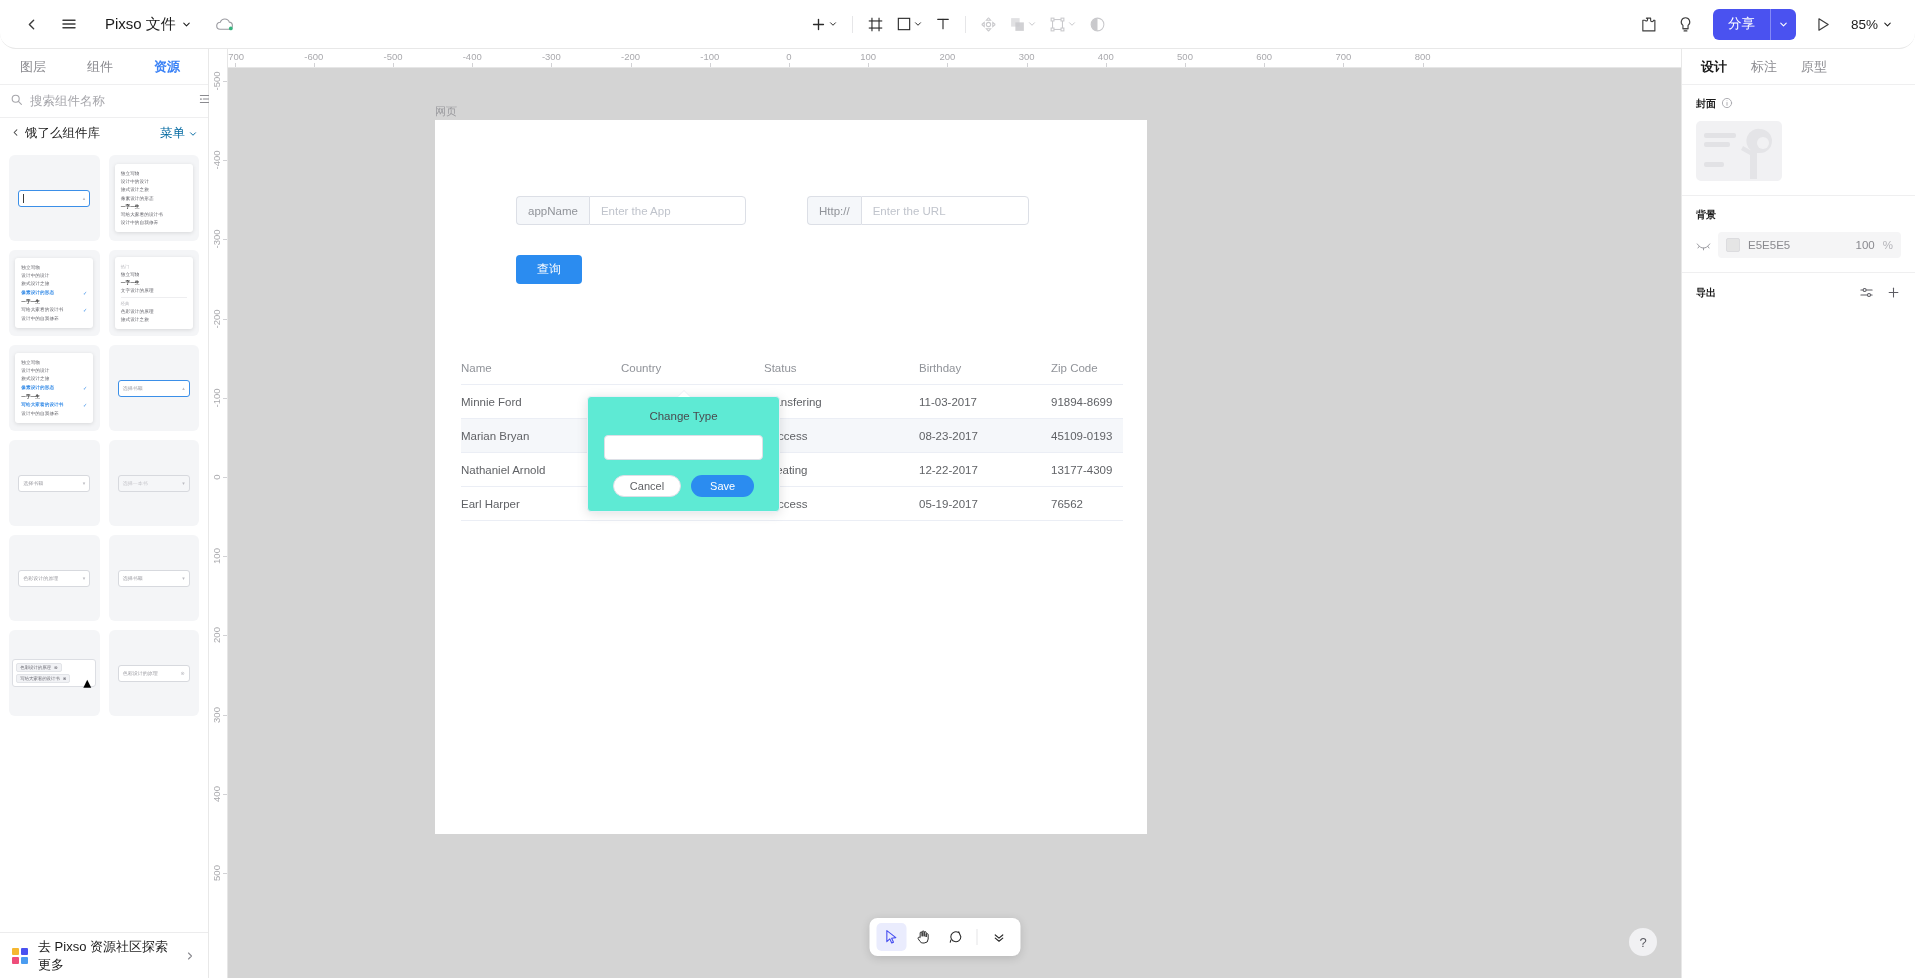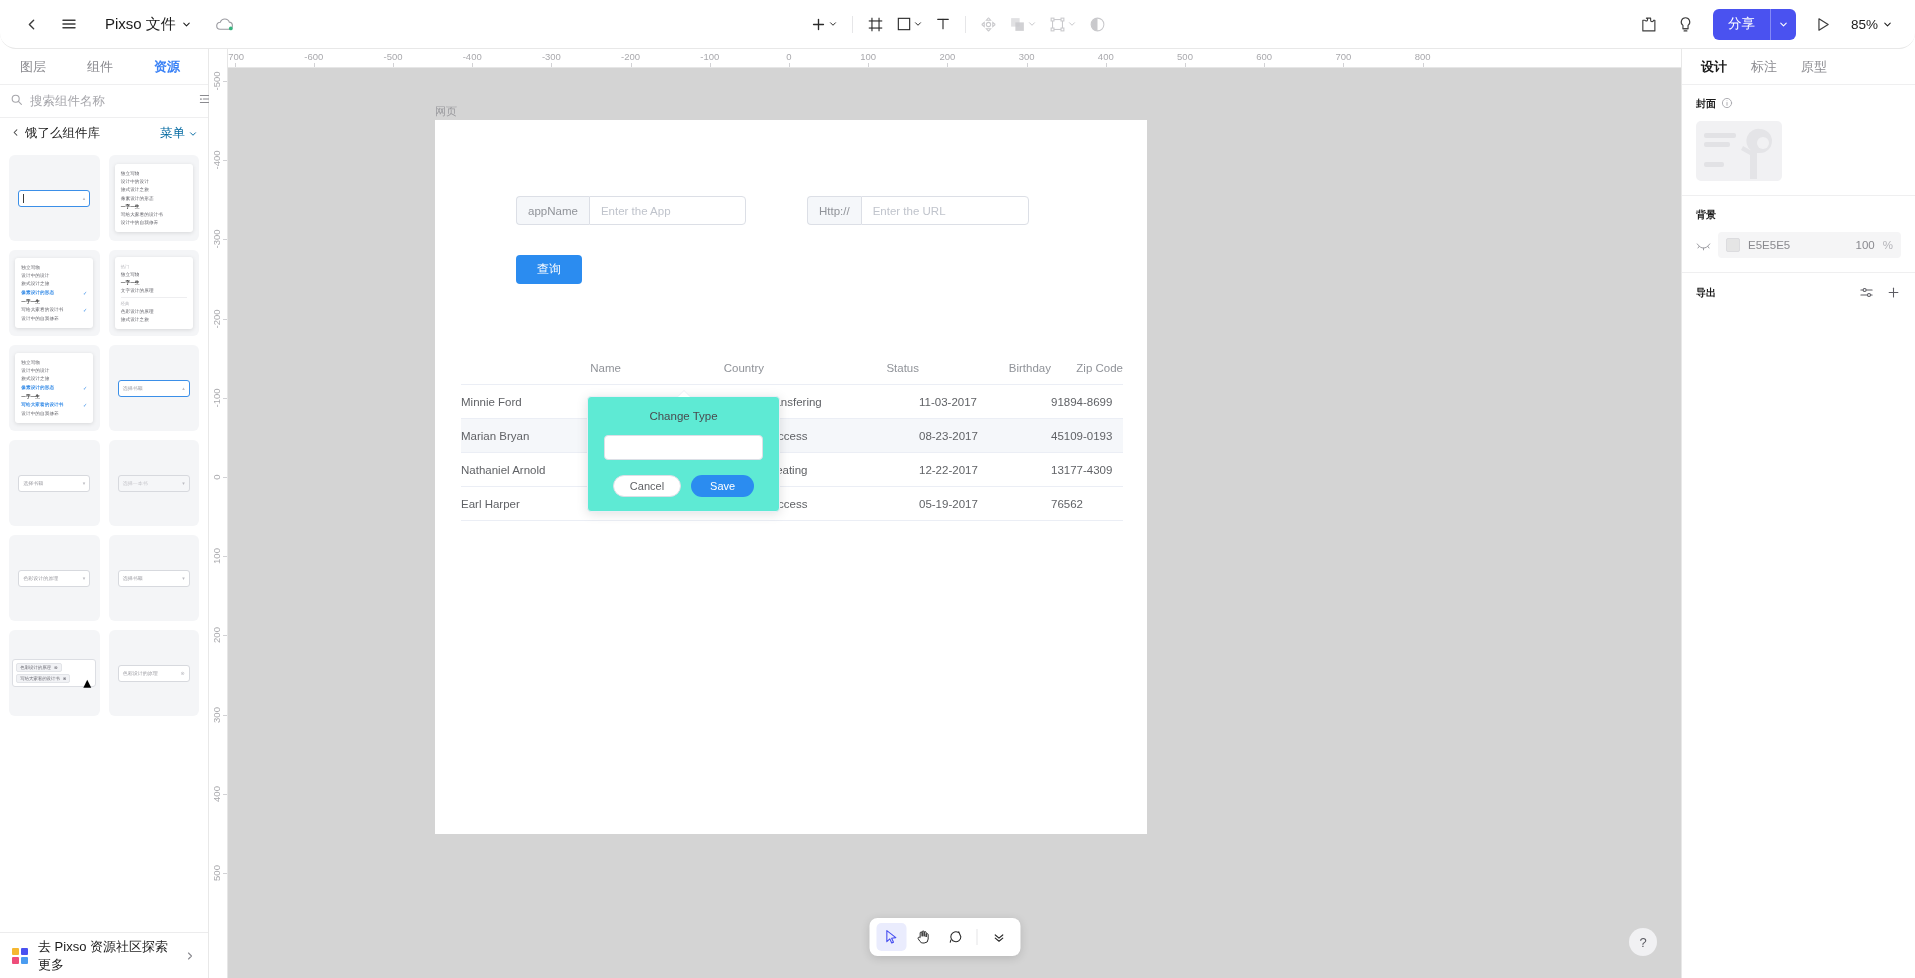--- a/index.html
+++ b/index.html
@@ -185,21 +185,21 @@
   #query-btn {
     position: absolute; left: 81px; top: 135px; width: 66px; height: 29px;
     background: #2b8cf0; border-radius: 4px; color: #fff; font-size: 12px;
     display: flex; align-items: center; justify-content: center; cursor: pointer;
   }
 
   #datatable {
     position: absolute; left: 26px; top: 231px; width: 662px;
   }
   .dt-head { display: flex; height: 34px; align-items: center; border-bottom: 1px solid #ebeef5; }
-  .dt-head > div { font-size: 11.5px; color: #909399; text-align: right; }
+  .dt-head > div { font-size: 11.5px; color: #909399; }
   .dt-row {
     display: flex; height: 34px; align-items: center; border-bottom: 1px solid #ebeef5;
   }
   .dt-row.hl { background: #f5f7fa; }
   .dt-row > div { font-size: 11.5px; color: #606266; display: flex; align-items: center; gap: 5px; }
   .c-name { width: 160px; }
   .c-country { width: 143px; }
   .c-status { width: 155px; }
   .c-birth { width: 132px; }
   .c-zip { flex: 1; }

